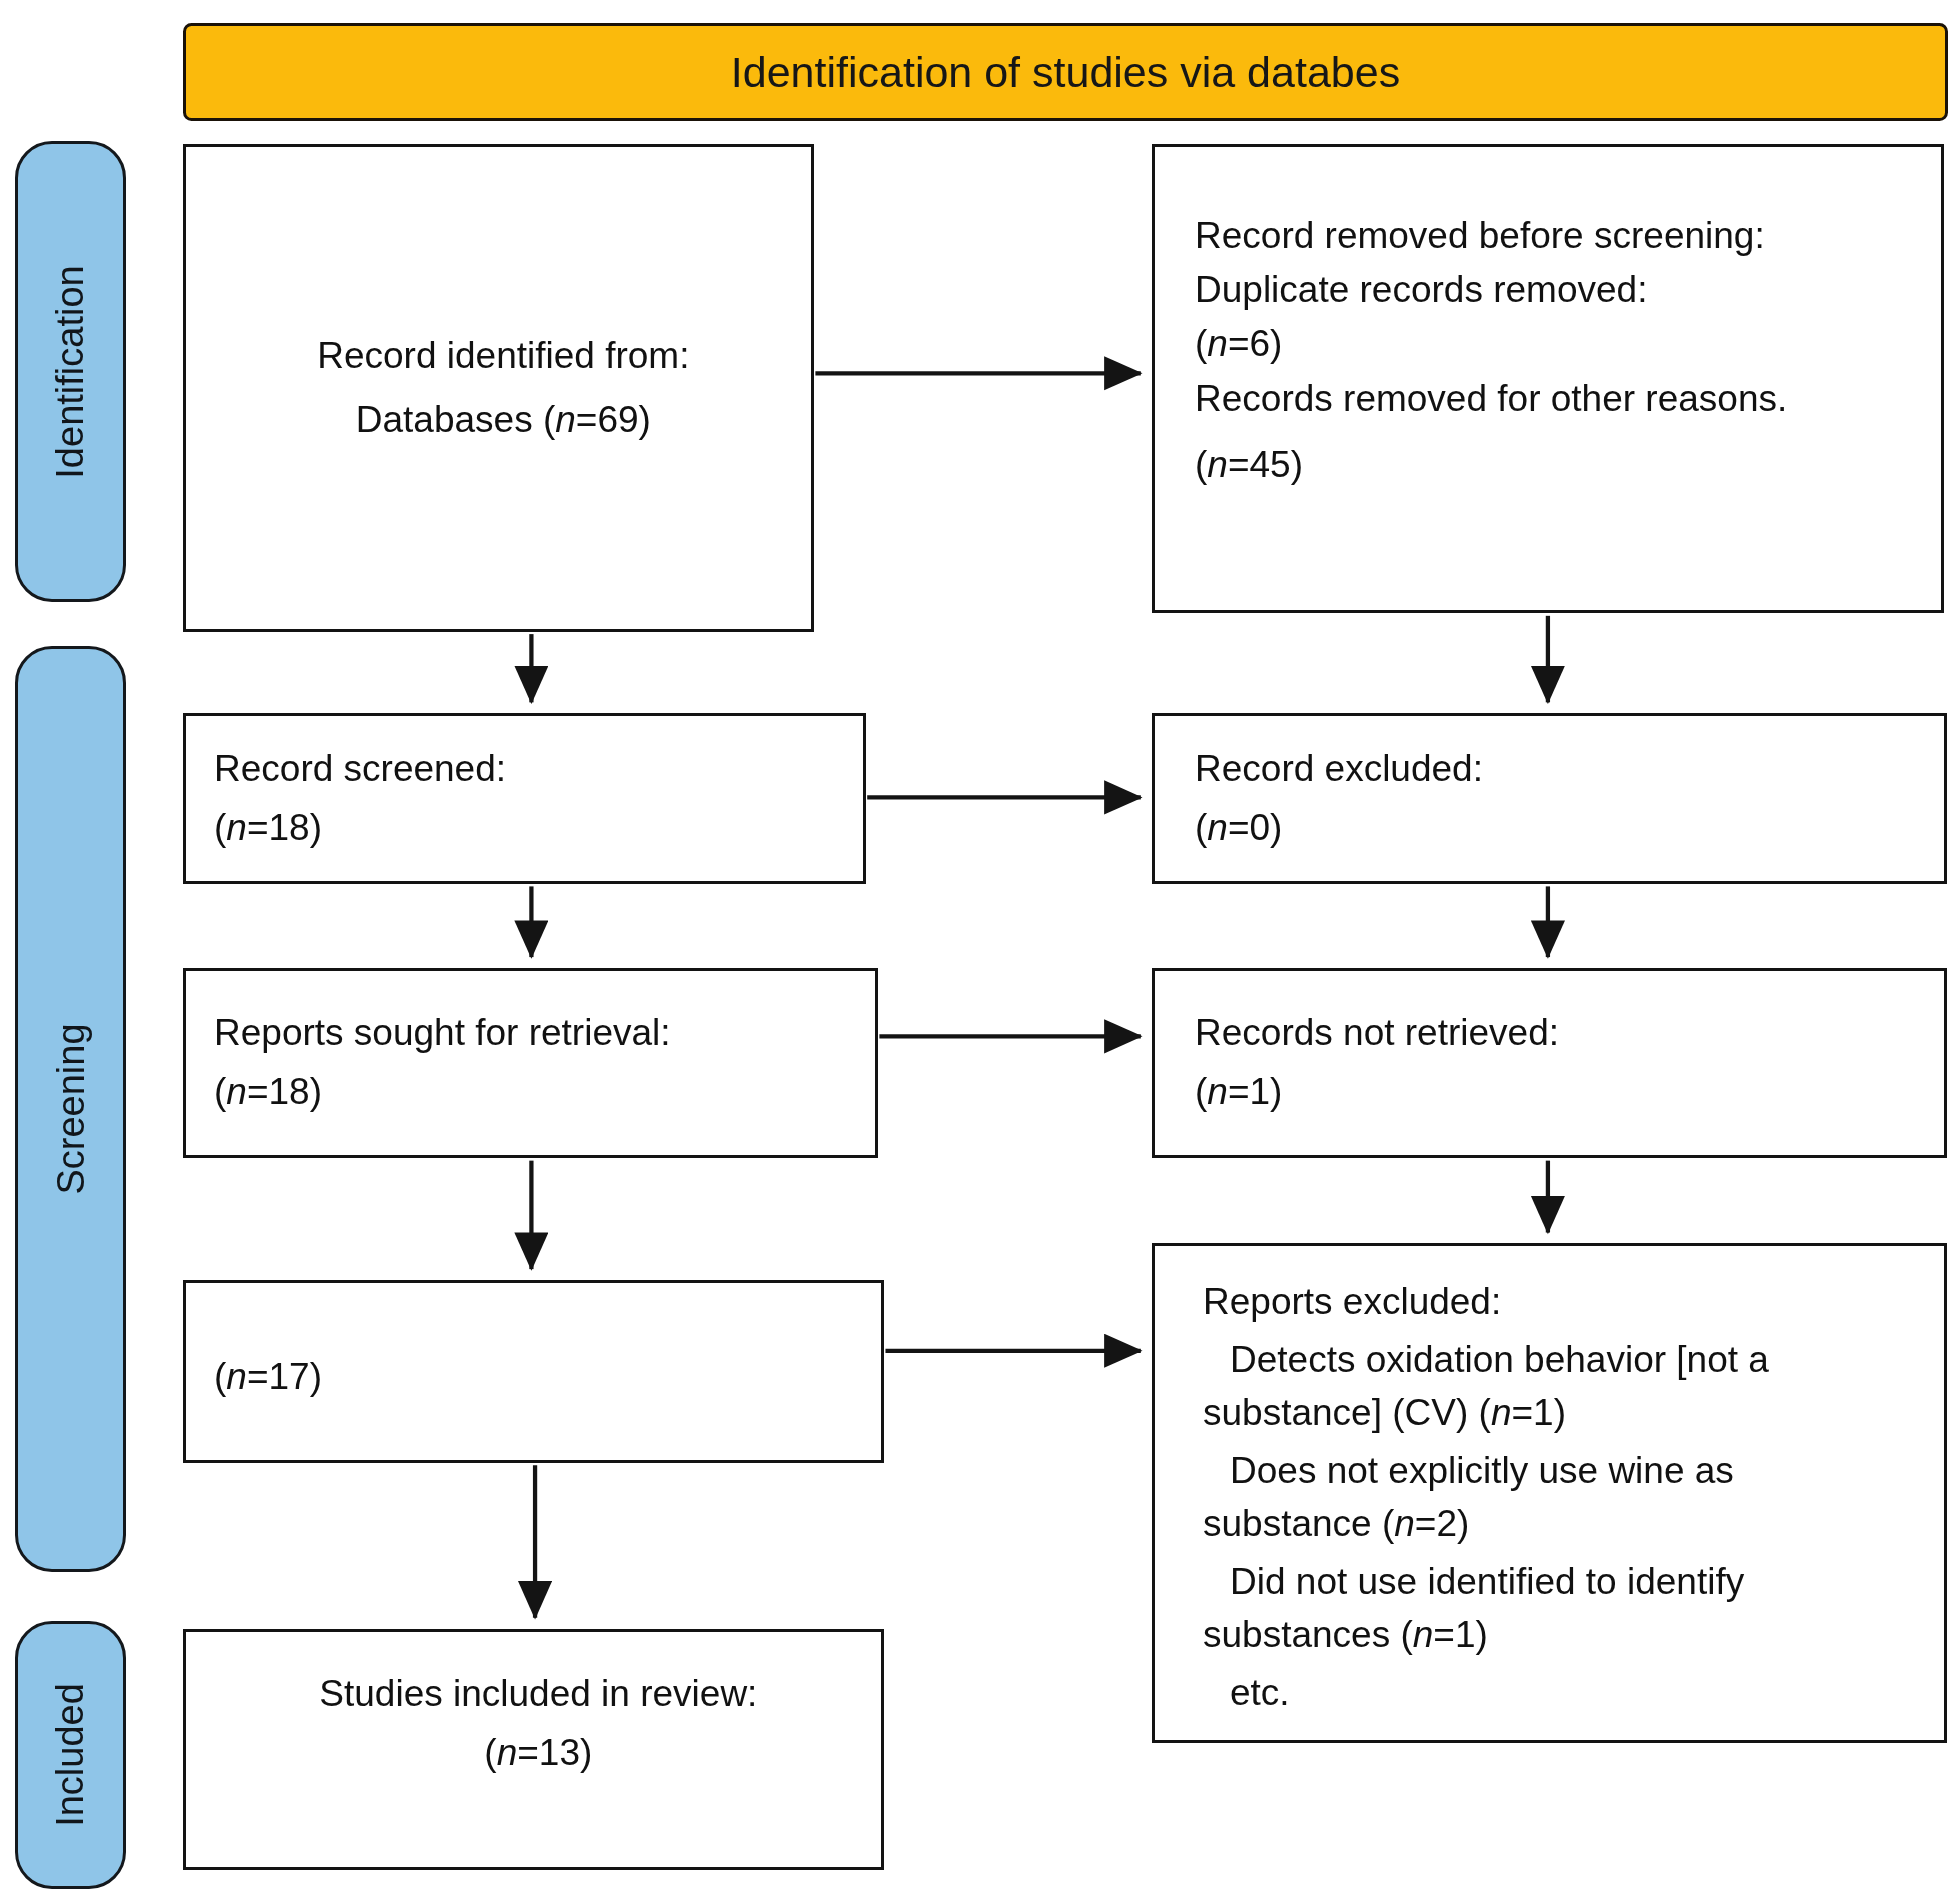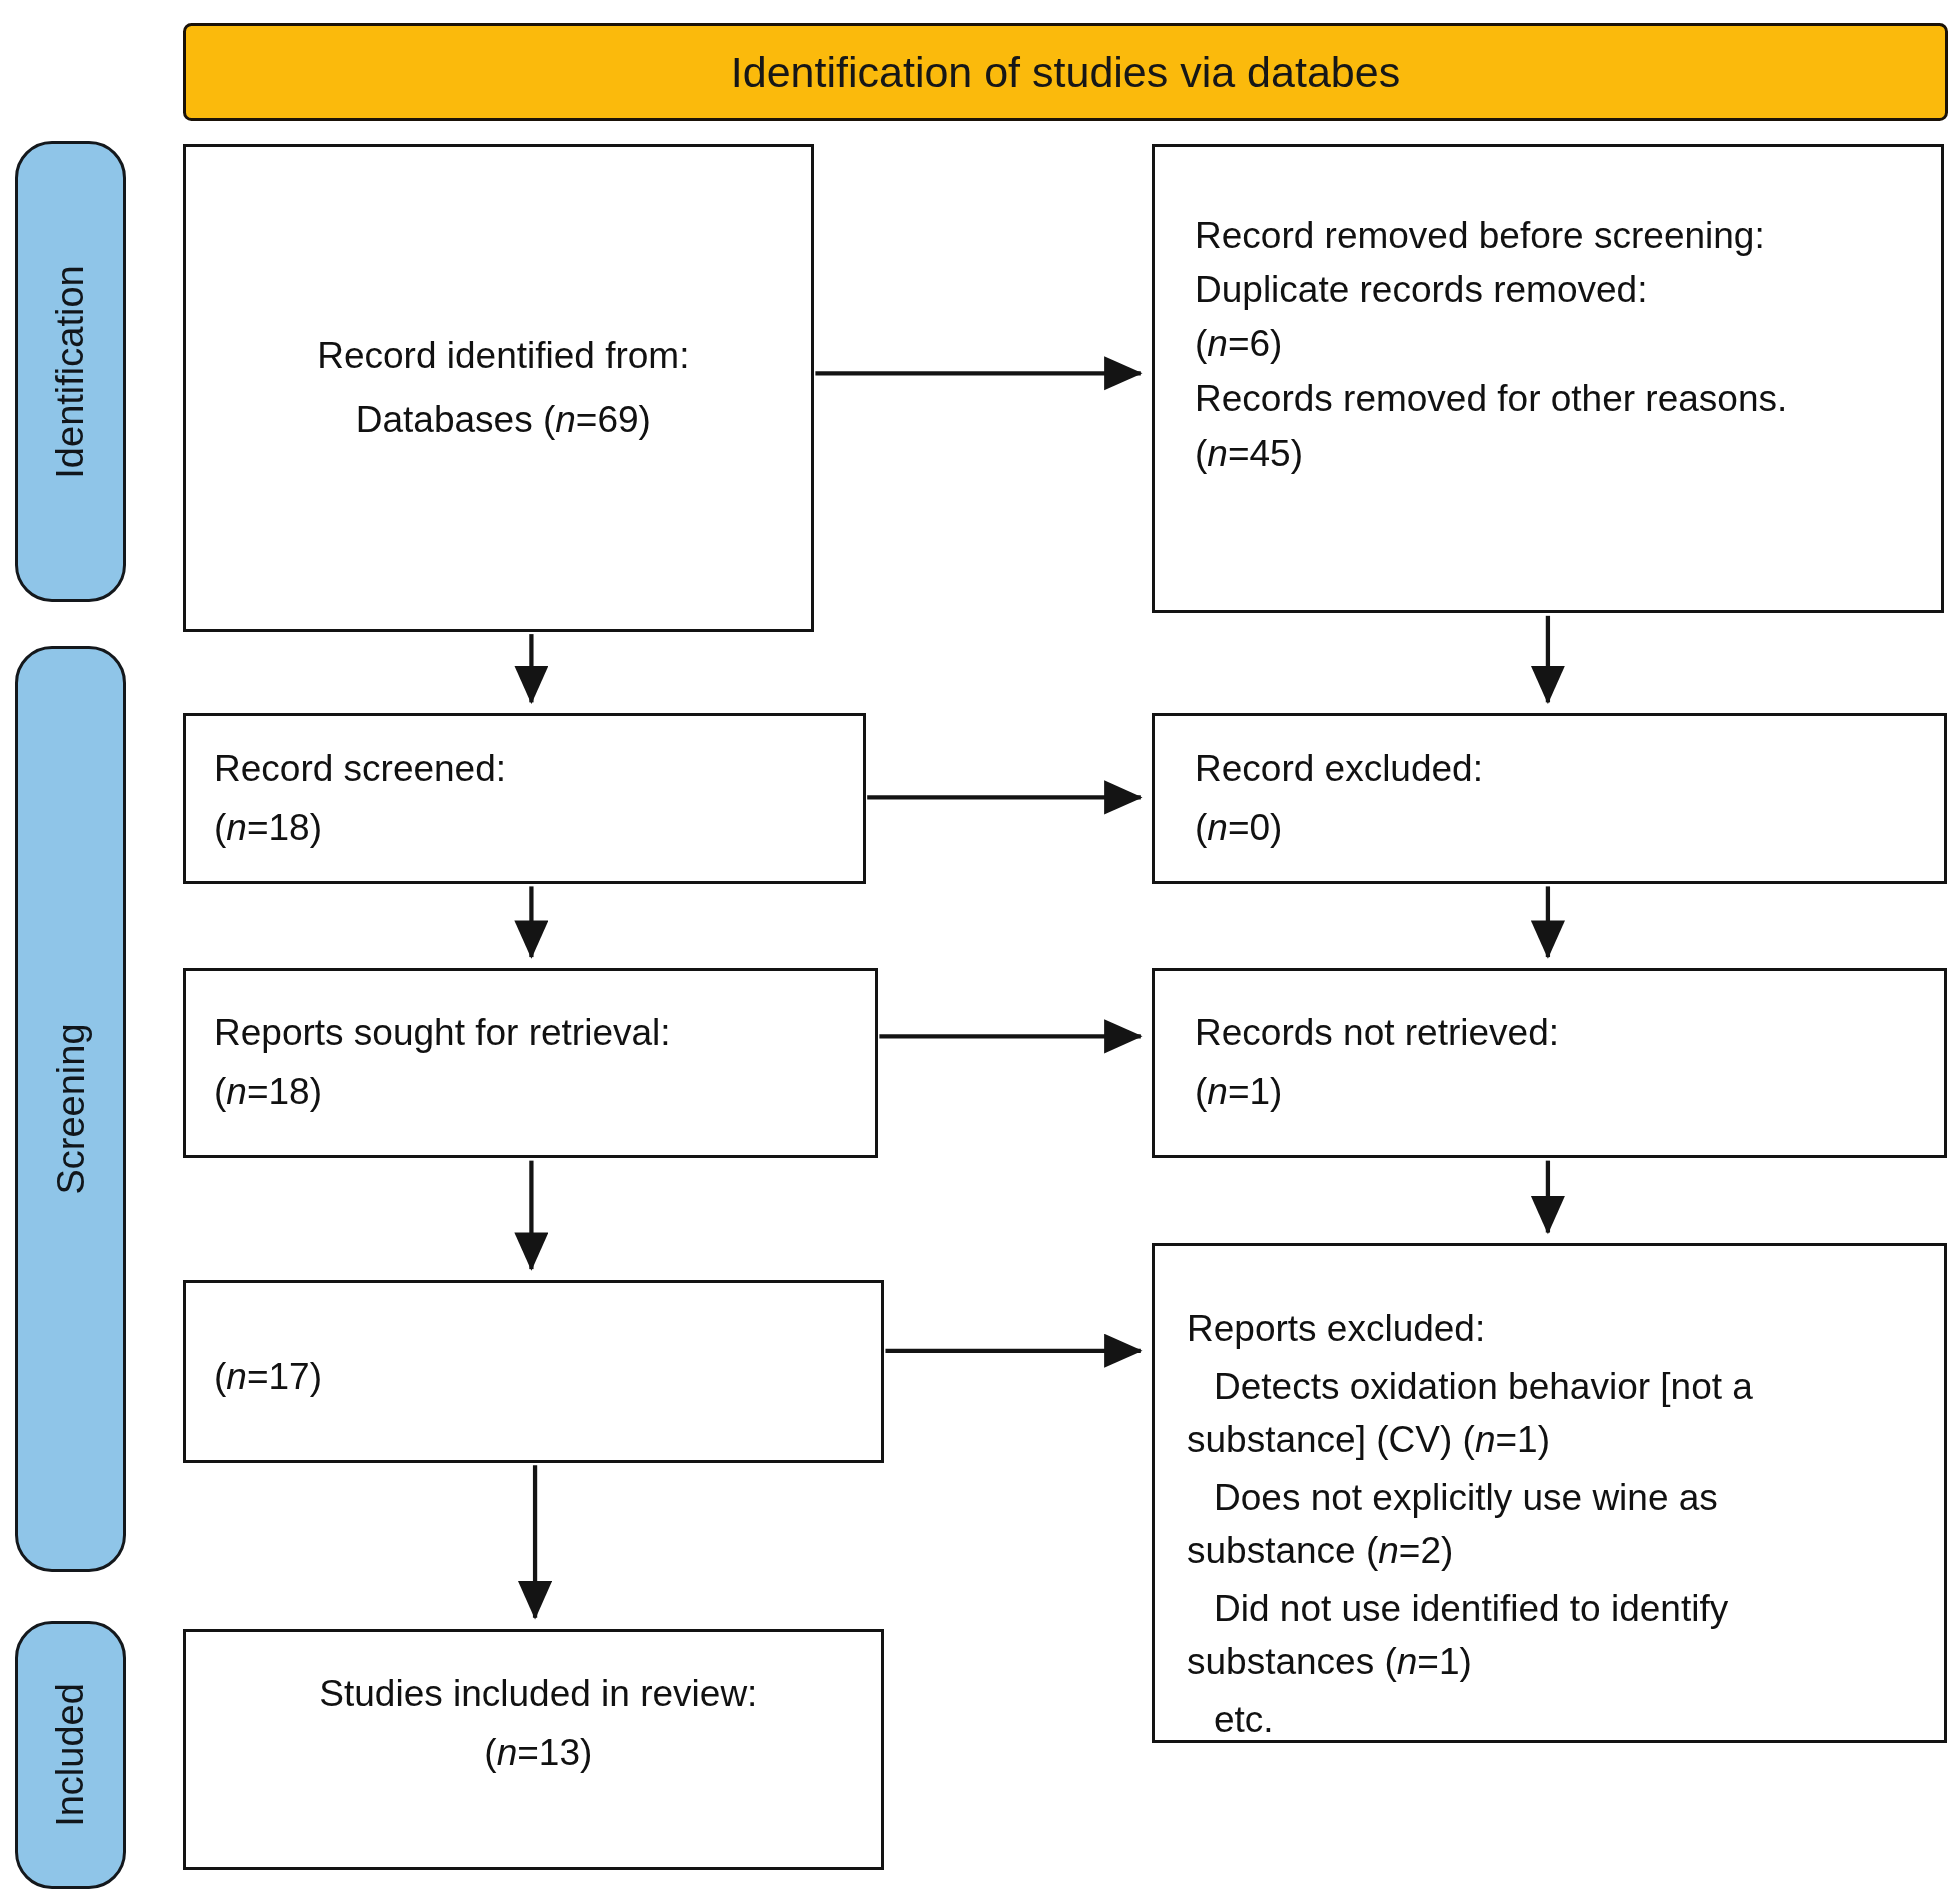--- a/index.html
+++ b/index.html
@@ -146,40 +146,40 @@
       <div class="box-line" style="margin-top:11px;"><span>(</span><span class="it">n</span><span>=13)</span></div>
     </div>
   </div>
 
   <div class="flow-box" style="left:1152px; top:144px; width:792px; height:469px;">
     <div class="box-body body-top" style="top:65px; left:40px;">
       <div class="box-line">Record removed before screening:</div>
       <div class="box-line" style="margin-top:6.1px;">Duplicate records removed:</div>
       <div class="box-line" style="margin-top:6.1px;"><span>(</span><span class="it">n</span><span>=6)</span></div>
       <div class="box-line" style="margin-top:6.1px;">Records removed for other reasons.</div>
-      <div class="box-line" style="margin-top:7px;"><span>(</span><span class="it">n</span><span>=45)</span></div>
+      <div class="box-line" style="margin-top:18px;"><span>(</span><span class="it">n</span><span>=45)</span></div>
     </div>
   </div>
 
   <div class="flow-box" style="left:1152px; top:713px; width:795px; height:171px;">
     <div class="box-body body-center" style="left:40px; text-align:left;">
       <div class="box-line">Record excluded:</div>
       <div class="box-line" style="margin-top:11px;"><span>(</span><span class="it">n</span><span>=0)</span></div>
     </div>
   </div>
 
   <div class="flow-box" style="left:1152px; top:968px; width:795px; height:190px;">
     <div class="box-body body-center" style="left:40px; text-align:left;">
       <div class="box-line">Records not retrieved:</div>
       <div class="box-line" style="margin-top:11px;"><span>(</span><span class="it">n</span><span>=1)</span></div>
     </div>
   </div>
 
   <div class="flow-box" style="left:1152px; top:1243px; width:795px; height:500px;">
-    <div class="box-body body-top" style="top:32px; left:32px;margin-top:27px;">
+    <div class="box-body body-top" style="top:32px; left:48px;">
       <div class="box-line">Reports excluded:</div>
 
       <div class="box-line indent-1" style="margin-top:9.8px;">Detects oxidation behavior [not a</div>
       <div class="box-line" style="margin-top:4.9px;"><span>substance] (CV) (</span><span class="it">n</span><span>=1)</span></div>
 
       <div class="box-line indent-1" style="margin-top:9.8px;">Does not explicitly use wine as</div>
       <div class="box-line" style="margin-top:4.9px;"><span>substance (</span><span class="it">n</span><span>=2)</span></div>
 
       <div class="box-line indent-1" style="margin-top:9.8px;">Did not use identified to identify</div>
       <div class="box-line" style="margin-top:4.9px;"><span>substances (</span><span class="it">n</span><span>=1)</span></div>

